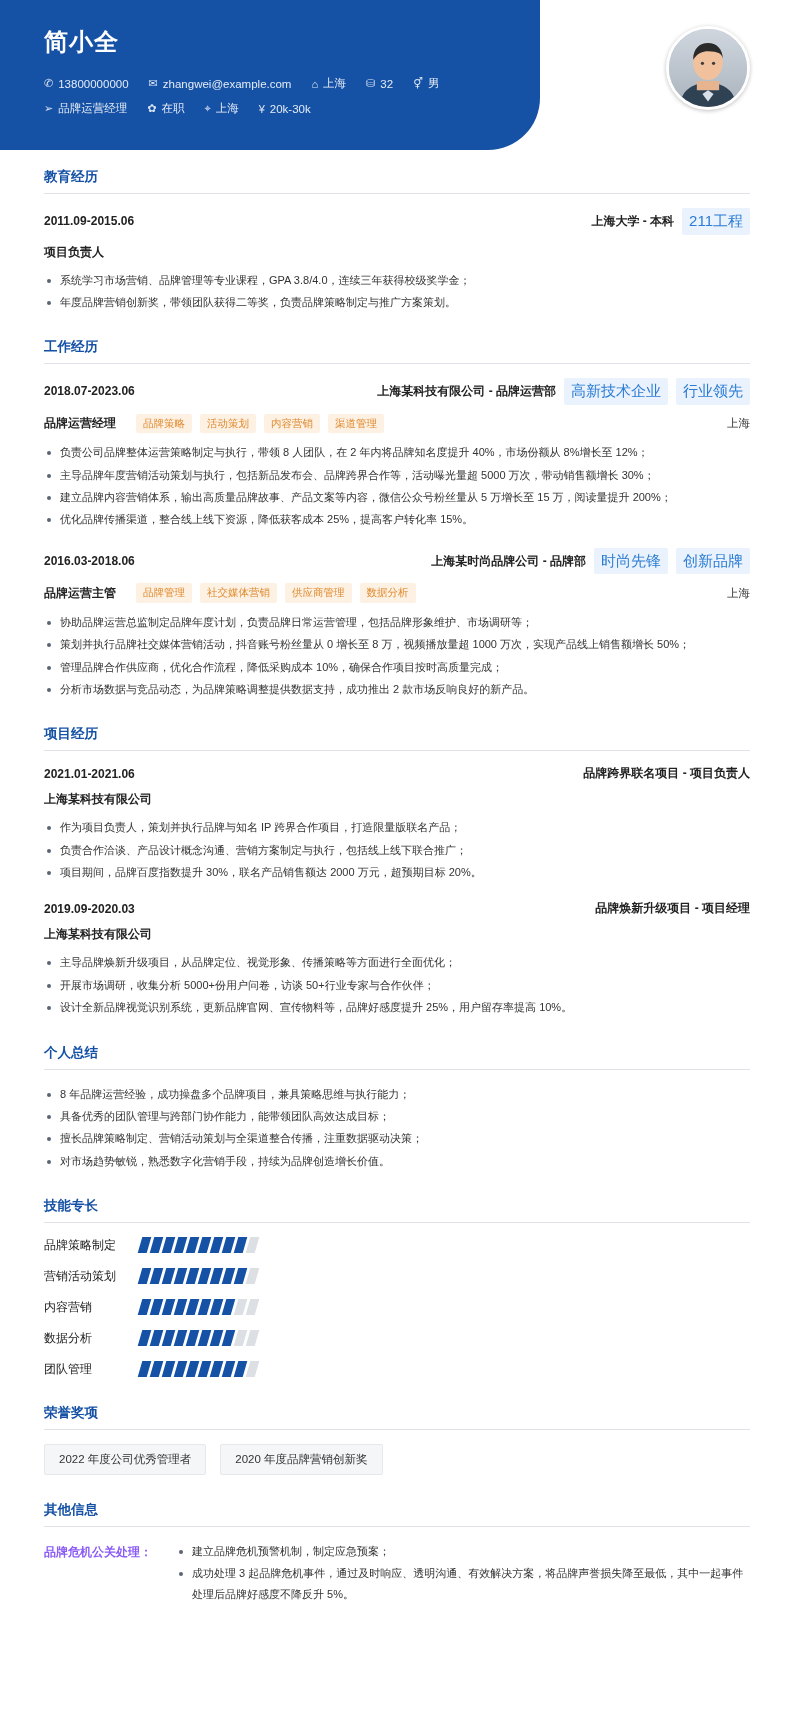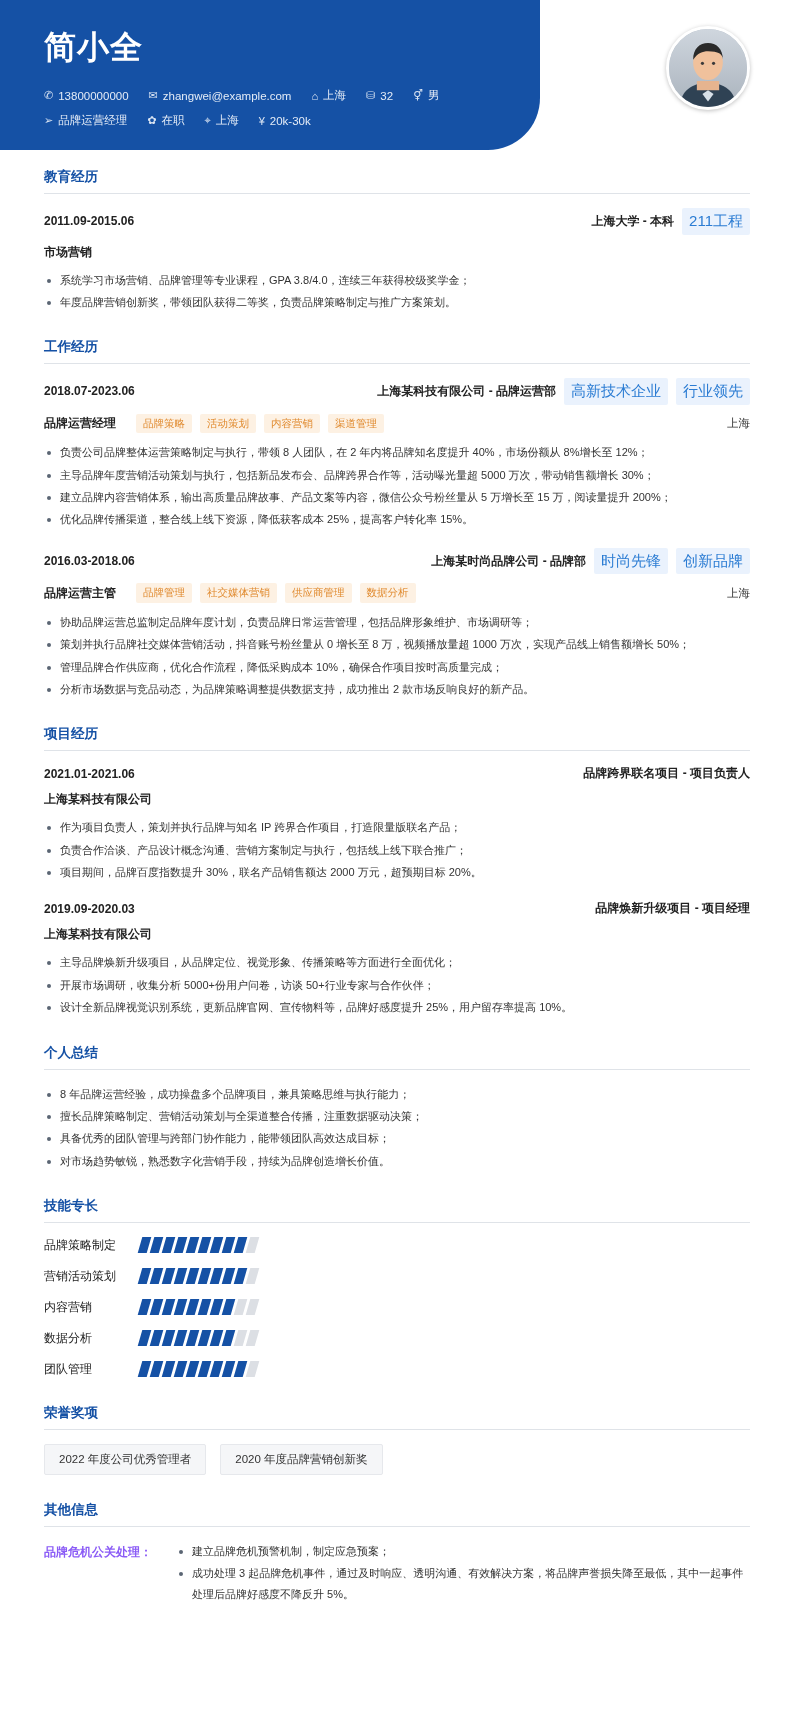--- a/index.html
+++ b/index.html
@@ -30,21 +30,21 @@
     height: 150px;
     background: #1551a5;
     border-bottom-right-radius: 52px;
   }
   .header-inner {
     position: relative;
     padding: 26px 0 0 44px;
     color: #ffffff;
   }
   .name {
-    font-size: 32px;
+    font-size: 24px;
     font-weight: bold;
     letter-spacing: 1px;
     margin-bottom: 18px;
   }
   .contact-row {
     display: flex;
     align-items: center;
     flex-wrap: wrap;
     font-size: 11.5px;
     color: #e4ecf7;
@@ -273,21 +273,21 @@
       <div class="section-title">教育经历</div>
 
       <div class="entry">
         <div class="entry-line1">
           <span class="date">2011.09-2015.06</span>
           <span class="right-group">
             <span class="org">上海大学 - 本科</span>
             <span class="tag-blue">211工程</span>
           </span>
         </div>
-        <div class="subtitle">市场营销</div>
+        <div class="subtitle">项目负责人</div>
         <ul class="bullets">
           <li>系统学习市场营销、品牌管理等专业课程，GPA 3.8/4.0，连续三年获得校级奖学金；</li>
           <li>年度品牌营销创新奖，带领团队获得二等奖，负责品牌策略制定与推广方案策划。</li>
         </ul>
       </div>
     </div>
 
     <div class="section">
       <div class="section-title">工作经历</div>
 
@@ -377,22 +377,22 @@
           <li>开展市场调研，收集分析 5000+份用户问卷，访谈 50+行业专家与合作伙伴；</li>
           <li>设计全新品牌视觉识别系统，更新品牌官网、宣传物料等，品牌好感度提升 25%，用户留存率提高 10%。</li>
         </ul>
       </div>
     </div>
 
     <div class="section">
       <div class="section-title">个人总结</div>
       <ul class="bullets">
         <li>8 年品牌运营经验，成功操盘多个品牌项目，兼具策略思维与执行能力；</li>
+        <li>具备优秀的团队管理与跨部门协作能力，能带领团队高效达成目标；</li>
         <li>擅长品牌策略制定、营销活动策划与全渠道整合传播，注重数据驱动决策；</li>
-        <li>具备优秀的团队管理与跨部门协作能力，能带领团队高效达成目标；</li>
         <li>对市场趋势敏锐，熟悉数字化营销手段，持续为品牌创造增长价值。</li>
       </ul>
     </div>
 
     <div class="section">
       <div class="section-title">技能专长</div>
       <div id="skills-list">
           <div class="skill-row">
             <div class="skill-label">品牌策略制定</div>
             <div class="bars">

